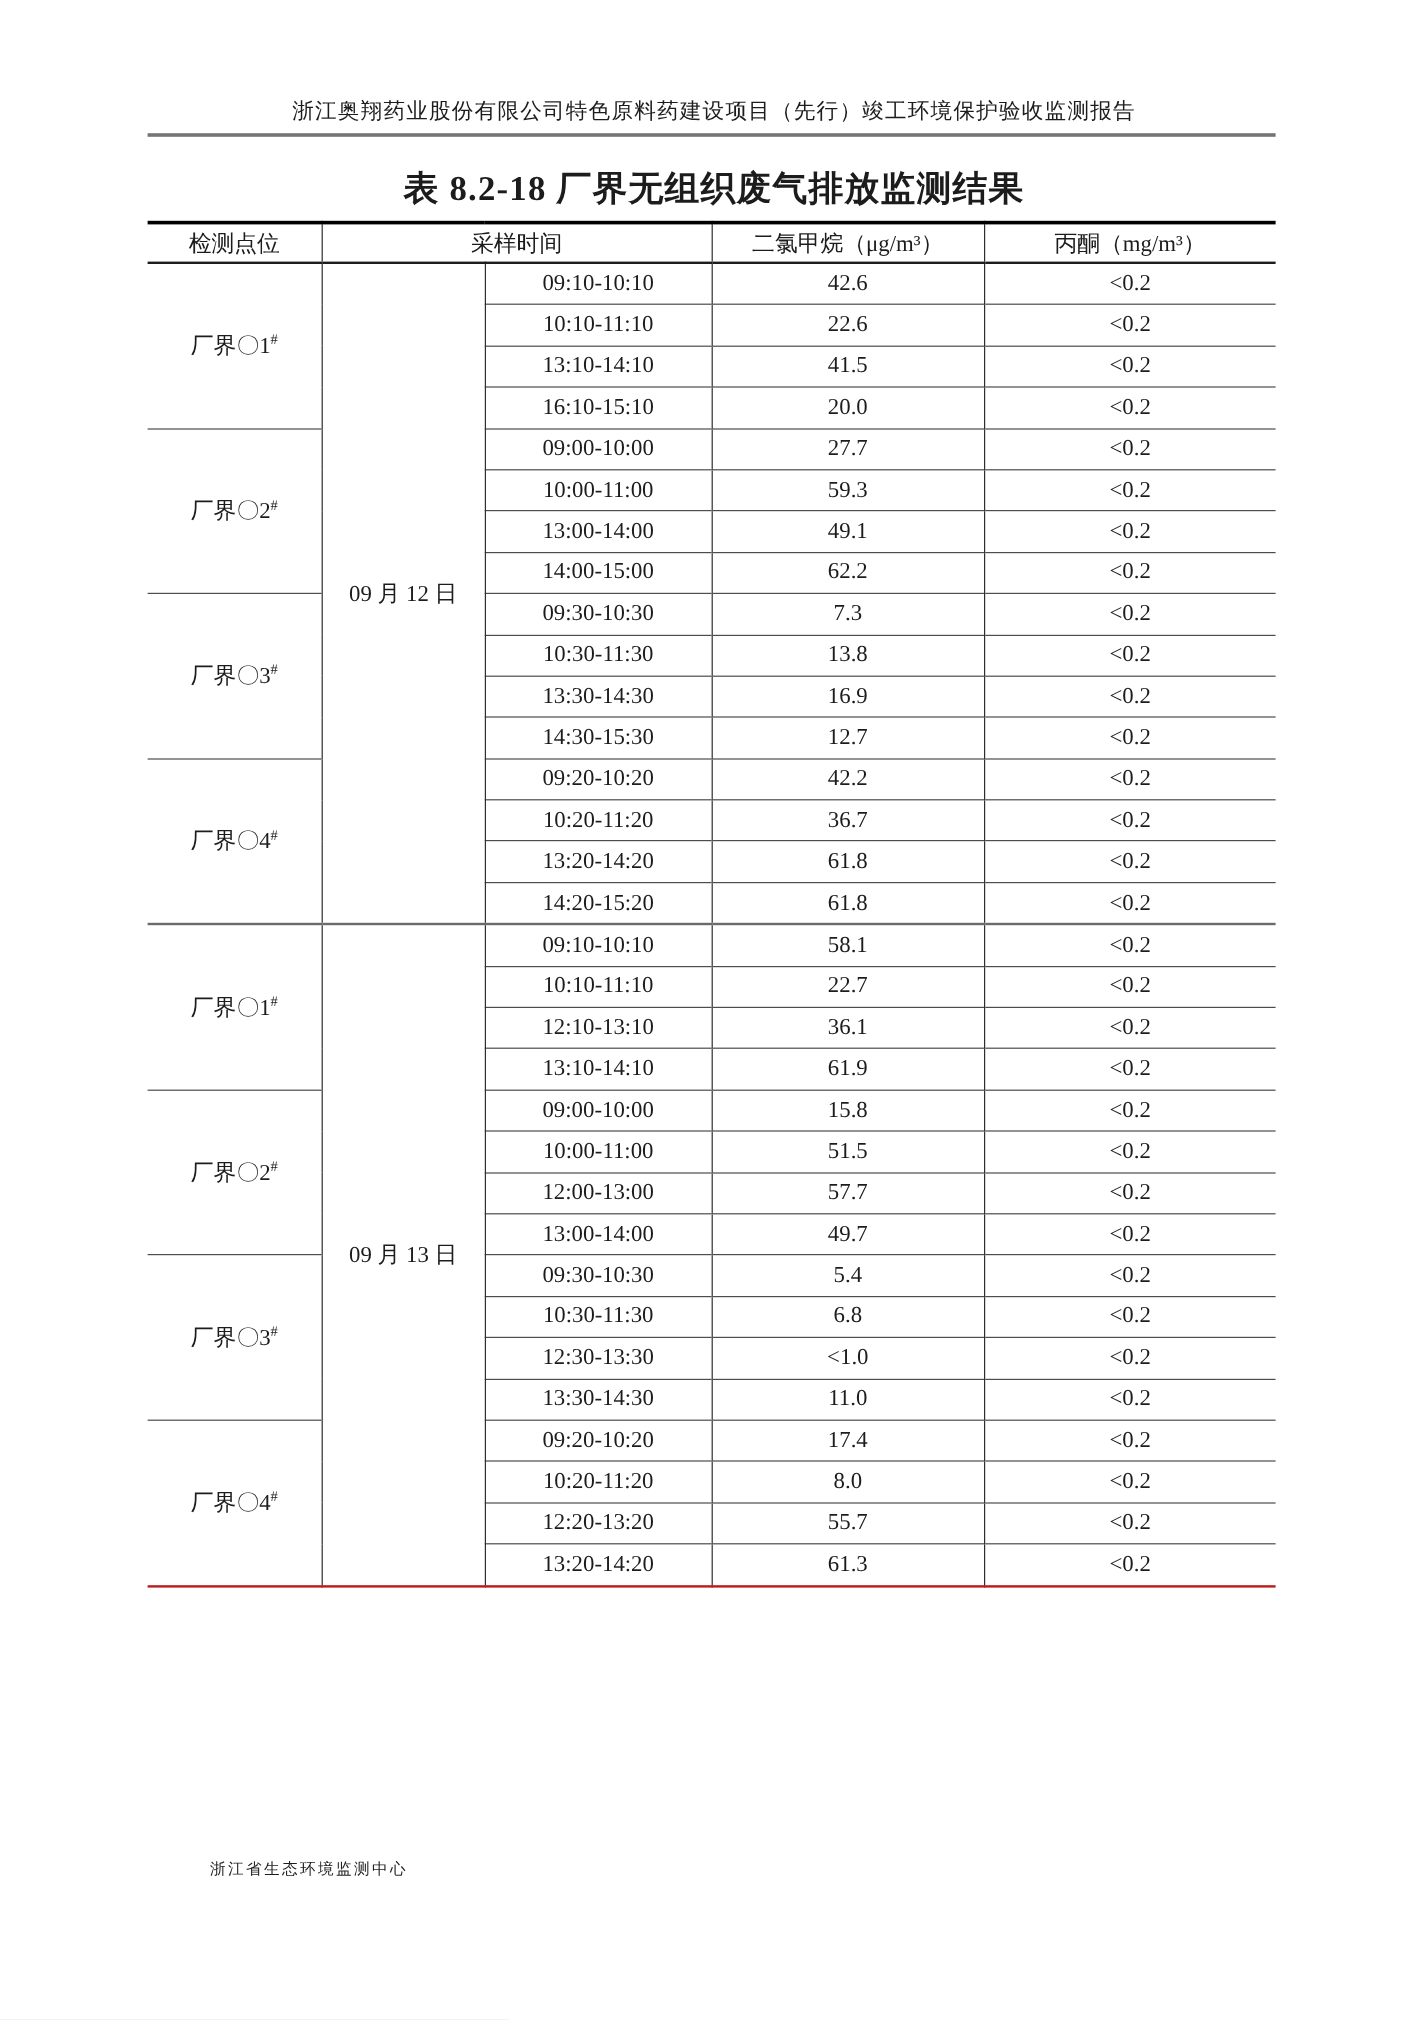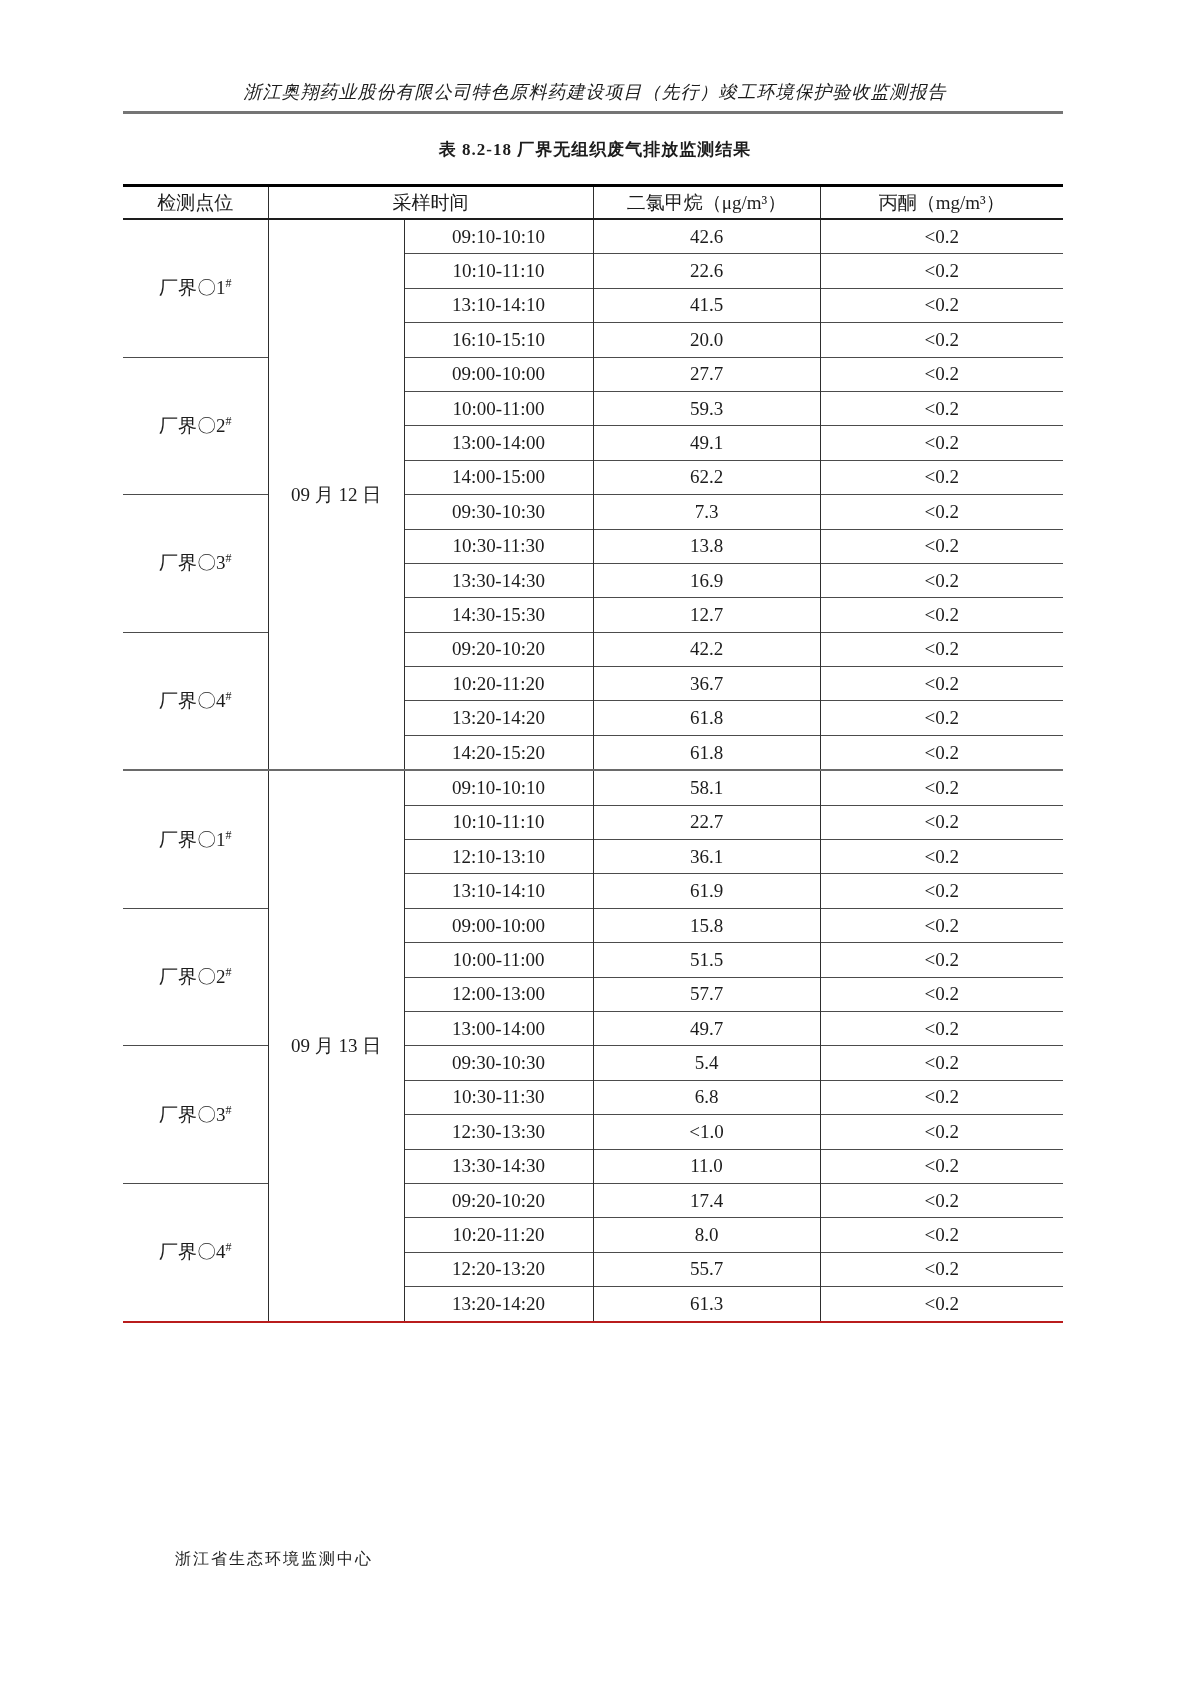--- a/index.html
+++ b/index.html
@@ -14,34 +14,33 @@
     overflow: hidden;
   }
   .running-head {
     position: absolute;
     top: 80px; left: 0;
     width: 100%;
     text-align: center;
     font-size: 18px;
     letter-spacing: 1px;
     white-space: nowrap;
-    font-style: italic;
   }
   .head-rule {
     position: absolute;
     top: 111px; left: 123px;
     width: 940px; height: 3px;
     background: #757575;
   }
   .doc-title {
     position: absolute;
     top: 138px; left: 0;
     width: 100%;
     text-align: center;
-    font-size: 17px;
+    font-size: 29px;
     font-weight: bold;
     letter-spacing: 1px;
   }
   table.monitor {
     position: absolute;
     top: 184px; left: 123px;
     width: 940px;
     border-collapse: collapse;
     table-layout: fixed;
     border-top: 3px solid #000;
@@ -75,21 +74,21 @@
   }
   tr.day-break td { border-top: 2.4px solid #6a6a6a; }
   td sup {
     font-size: 12px;
     line-height: 0;
     vertical-align: super;
   }
   .footer-left {
     position: absolute;
     top: 1549px; left: 175px;
-    font-size: 16px;
+    font-size: 13px;
     letter-spacing: 2px;
   }
   .page-num {
     position: absolute;
     top: 1549px; left: 0;
     width: 100%;
     text-align: center;
     font-size: 17px;
   }
 </style>

